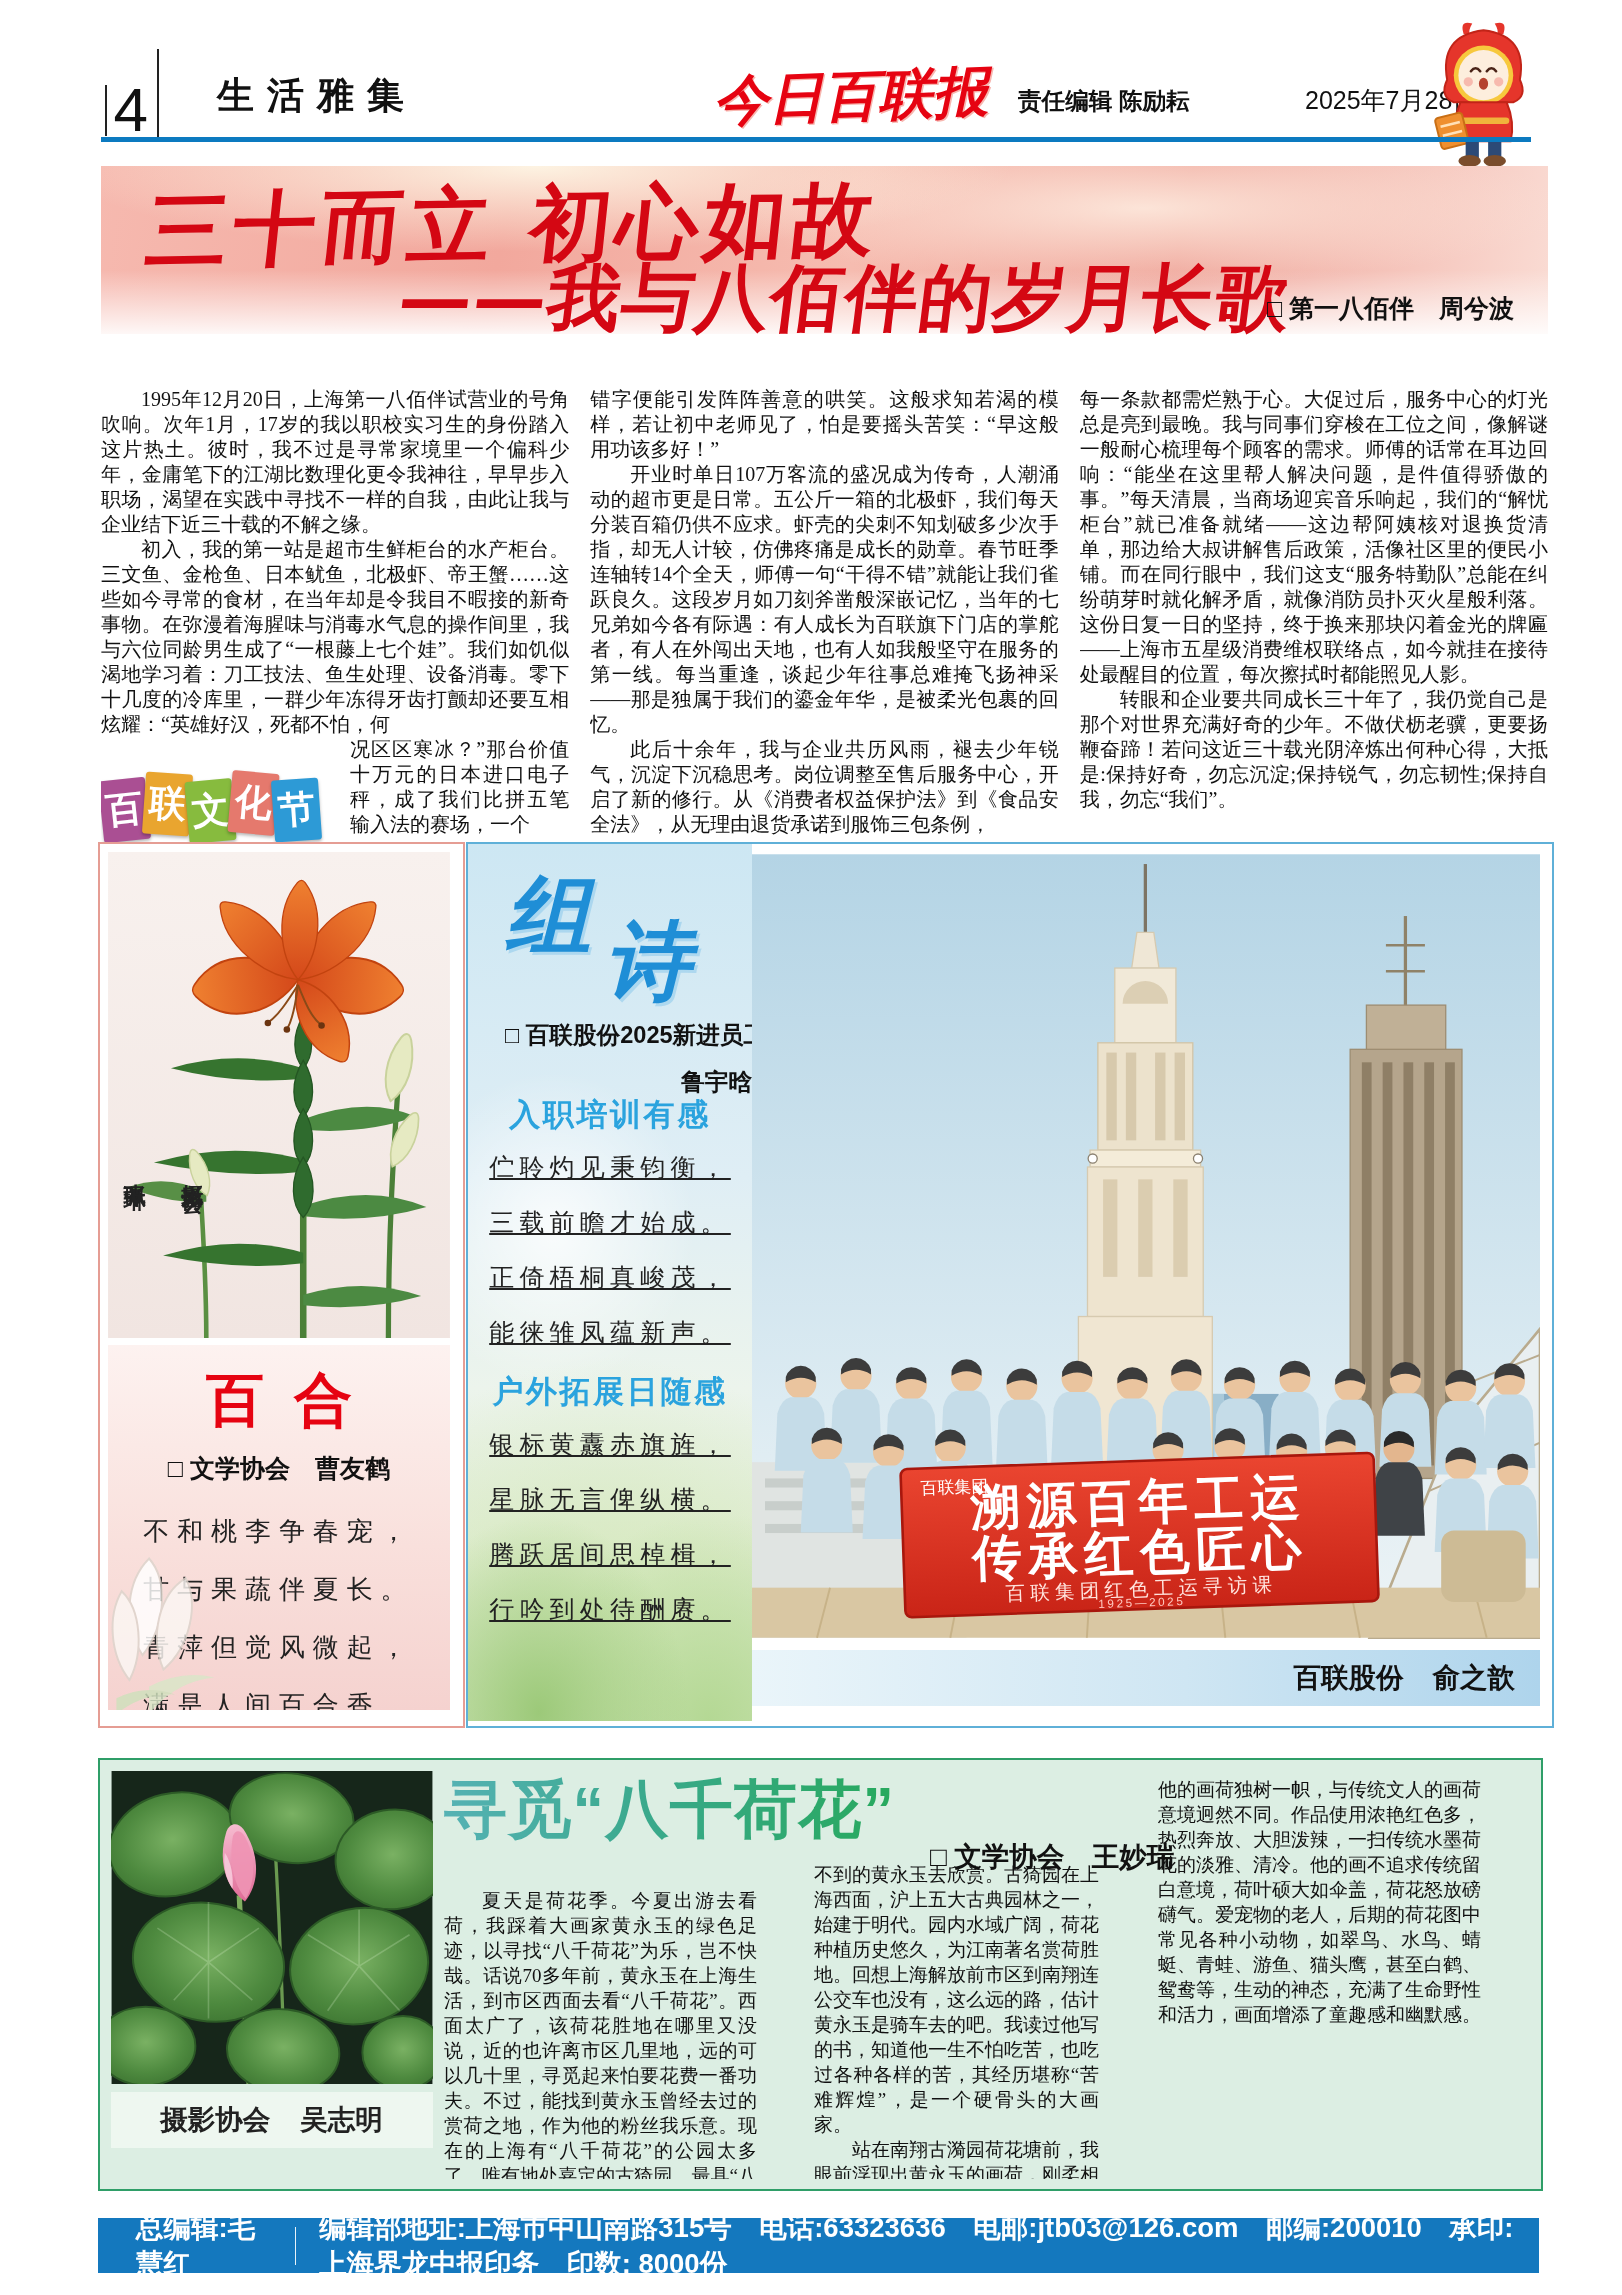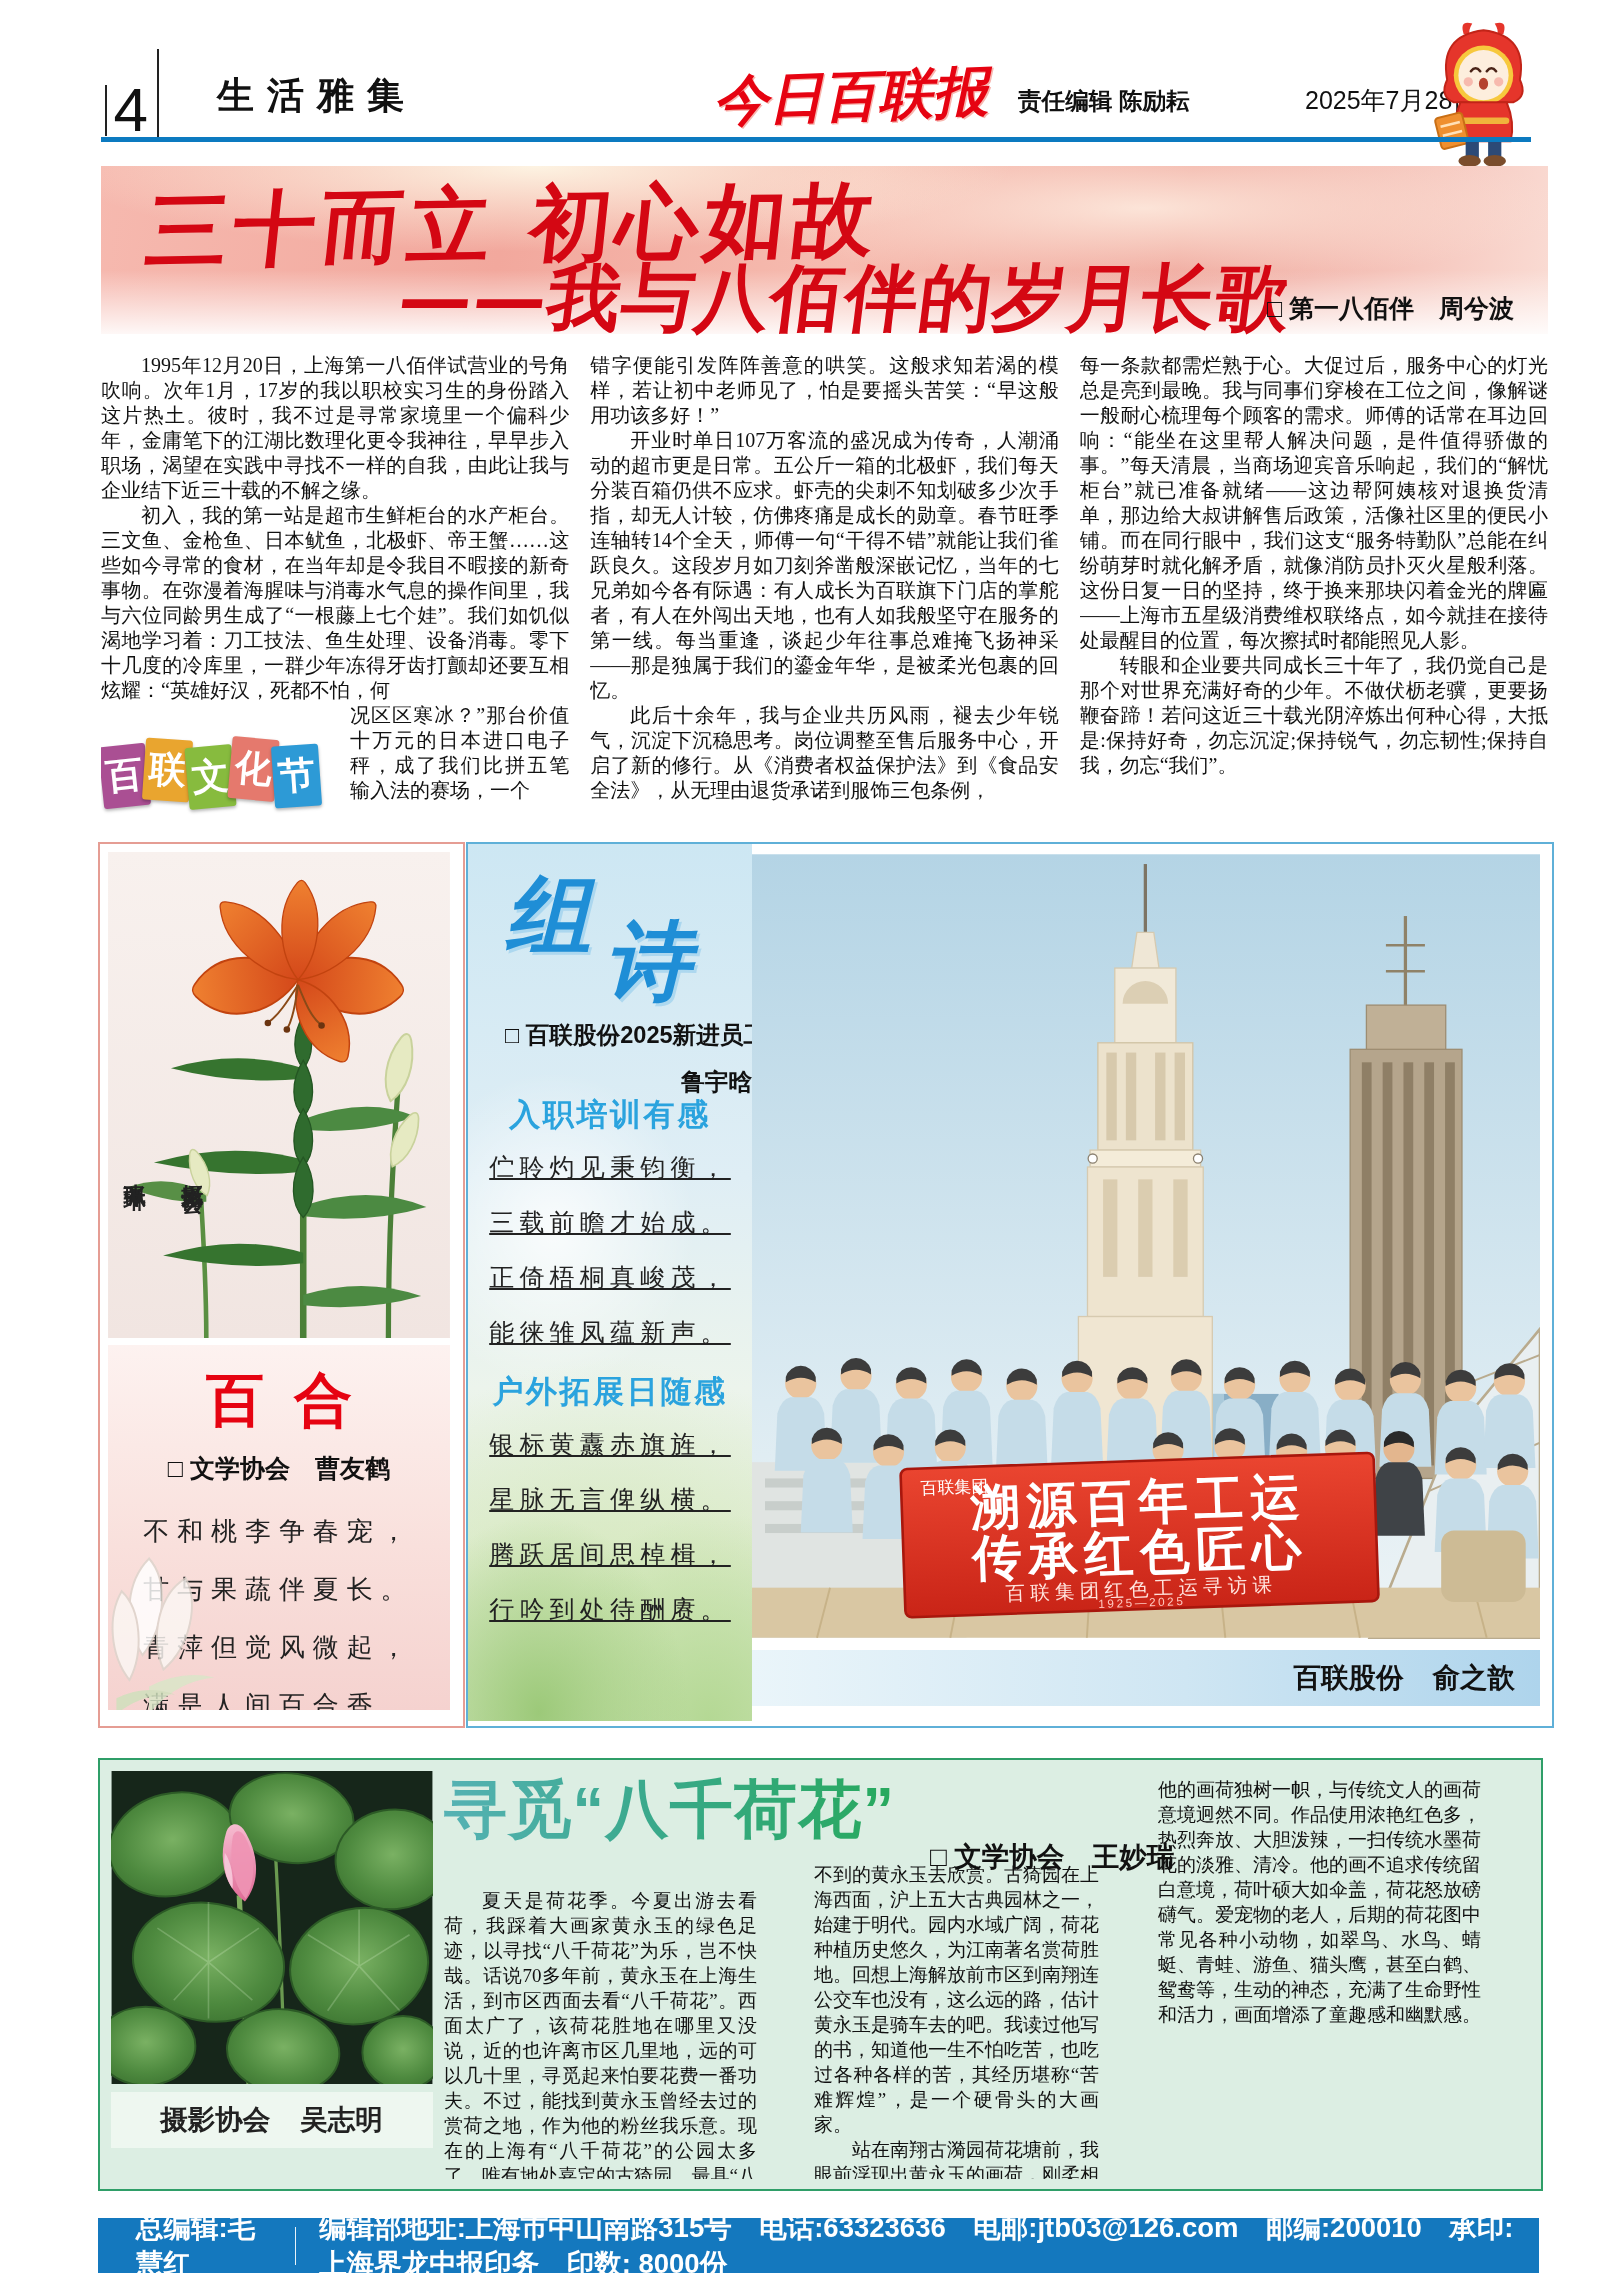--- a/index.html
+++ b/index.html
@@ -27,21 +27,21 @@
       linear-gradient(180deg, rgba(255,255,255,0) 62%, rgba(255,255,255,.9) 100%),
       linear-gradient(100deg,#f6b9af 0%,#f2a89d 28%,#f6bcb0 52%,#efa59a 74%,#fadcd4 100%);}
   .lead-t1{left:46px;top:5.2px;font:bold 82px "DejaVu Serif",serif;color:#d40713;
            transform:skewX(-7deg) rotate(-1deg);letter-spacing:5.2px;}
   .lead-t2{left:298px;top:84px;font:bold 73px "DejaVu Serif",serif;color:#d40713;
            transform:skewX(-7deg);letter-spacing:1.3px;}
   .lead-by{right:34px;bottom:9.2px;font:bold 25px "Liberation Sans",sans-serif;color:#111;}
 
   
   .art1{left:101px;top:353px;width:1447px;height:478px;display:flex;gap:21px;}
-  .a1col{width:469px;height:478px;overflow:hidden;}
+  .a1col{width:469px;height:478px;overflow:hidden;margin-top:34px;}
   .btx{font-size:20px;line-height:25px;text-align:justify;margin:0;}
   .ind{text-indent:2em;}
   .fest{float:left;width:249px;height:103px;position:relative;margin-top:1.3px;}
   .t{position:absolute;width:47px;height:62px;display:flex;align-items:center;justify-content:center;
      font:bold 37px "Liberation Sans",sans-serif;color:#fff;border-radius:3.3px;
      box-shadow:0 2px 3.3px rgba(0,0,0,.28);}
 
   
   .lily-box{left:98px;top:842px;width:363px;height:882px;border:2.6px solid #e59d94;background:#fff;}
   .lily-photo{left:7.9px;top:7.9px;width:342px;height:486px;overflow:hidden;}

